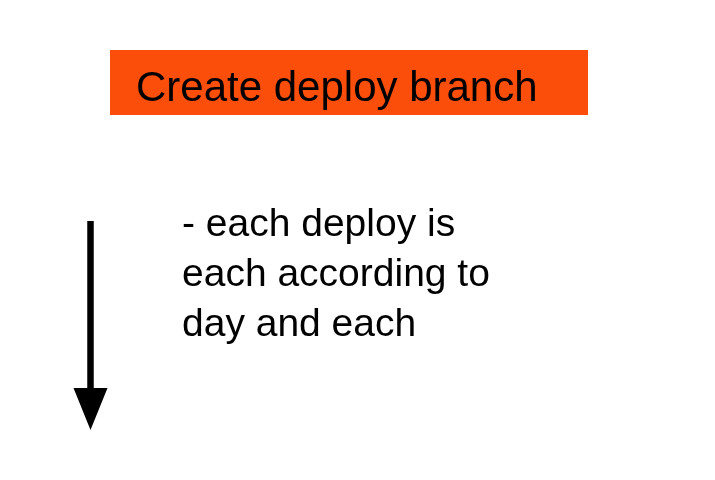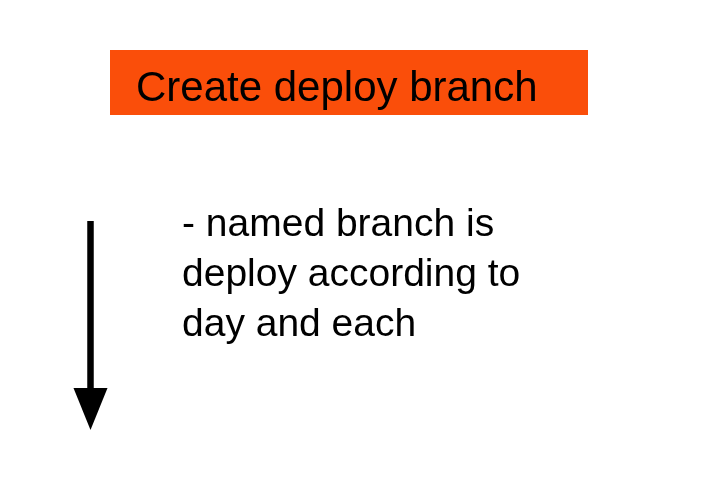--- a/index.html
+++ b/index.html
@@ -58,18 +58,18 @@
   <div class="title-box" style="background-color: rgb(250, 78, 10);">
     <span class="title-text">Create deploy branch</span>
   </div>
 
   <svg class="arrow" viewBox="0 0 38 214" xmlns="http://www.w3.org/2000/svg" aria-hidden="true" style="color: rgb(0, 0, 0);">
     <line x1="18.5" y1="3" x2="18.5" y2="174" stroke="currentColor" stroke-width="6.5"></line>
     <polygon points="1.5,170 35.5,170 18.5,212" fill="currentColor"></polygon>
   </svg>
 
   <div class="note">
-    <div class="note-line">- named branch is</div>
-    <div class="note-line">deploy according to</div>
+    <div class="note-line">- each deploy is</div>
+    <div class="note-line">each according to</div>
     <div class="note-line">day and each</div>
   </div>
 
 </div>
 
 </body></html>

